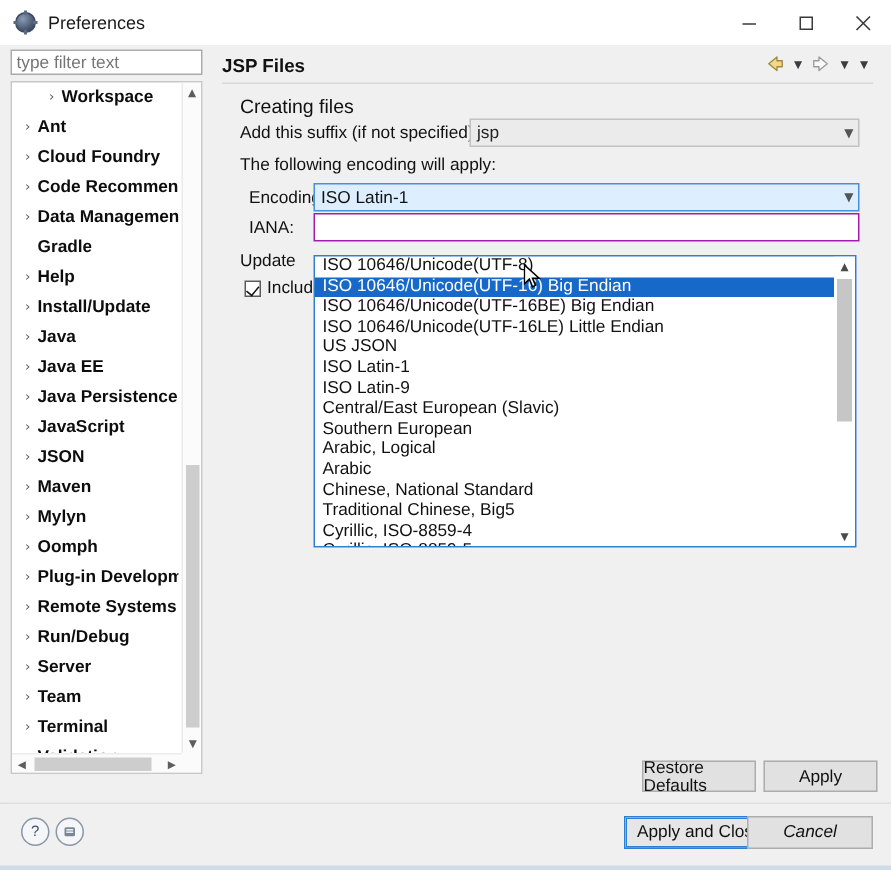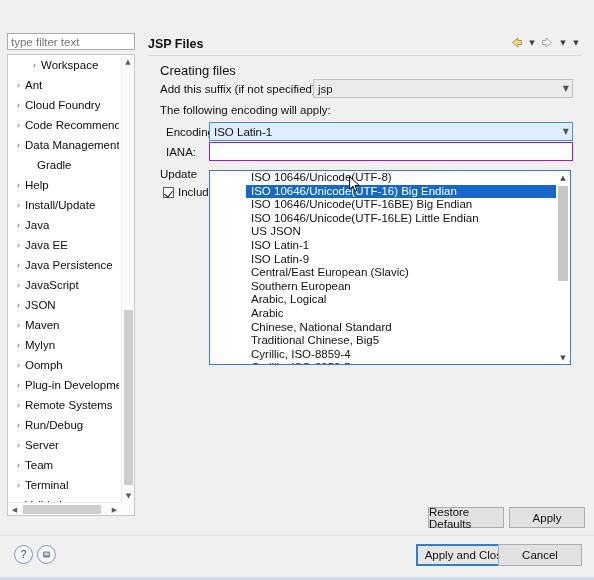--- a/index.html
+++ b/index.html
@@ -55,21 +55,21 @@
   }
   .tree-inner{position:absolute;left:0;top:0;right:13px;top:0;bottom:0;overflow:hidden;}
   .tree-row{
     height:20px;display:flex;align-items:center;white-space:nowrap;
     font-size:11.5px;color:#0d0d0d;padding-right:2px;
   }
   .tree-row .arrow{
     width:13px;flex:none;text-align:center;color:#5c5c5c;font-size:9px;line-height:1;
     font-family:"DejaVu Sans", sans-serif;
   }
-  .tree-row .lbl{overflow:hidden;}
+  .tree-row .lbl{overflow:hidden;font-weight:bold;}
 
   
   .vsb{
     position:absolute;right:0;top:0;width:13px;bottom:13px;background:#fbfbfb;
     border-left:1px solid #ececec;box-sizing:border-box;
   }
   .vsb .arr{height:13px;display:flex;align-items:center;justify-content:center;font-size:7px;color:#5d5d5d;font-family:"DejaVu Sans",sans-serif;}
   .vsb .thumb{position:absolute;left:2px;width:9px;background:#cdcdcd;}
   .hsb{
     position:absolute;left:0;right:13px;bottom:0;height:13px;background:#fbfbfb;
@@ -118,21 +118,21 @@
 
   
   .dd{
     position:absolute;left:209px;top:140px;width:362px;height:195px;
     background:#ffffff;border:1px solid #2f7fd0;box-sizing:border-box;z-index:40;
     overflow:hidden;
   }
   .dd-list{position:absolute;left:0;top:0;right:14px;bottom:0;overflow:hidden;}
   .dd-item{
     height:13.6px;line-height:13.6px;font-size:11.5px;color:#111;padding-left:5px;
-    white-space:nowrap;overflow:hidden;margin-left:36px;
+    white-space:nowrap;overflow:hidden;
   }
   .dd-item.sel{background:#1669c8;color:#ffffff;}
   .dd-sb{position:absolute;right:0;top:0;width:14px;bottom:0;background:#ffffff;}
   .dd-sb .arr{height:13px;display:flex;align-items:center;justify-content:center;font-size:7px;color:#4a4a4a;font-family:"DejaVu Sans",sans-serif;}
   .dd-sb .thumb{position:absolute;left:2px;width:10px;background:#c6c6c6;}
 
   
   .cursor{position:absolute;left:349px;top:146px;width:12px;height:18px;z-index:60;pointer-events:none;}
 
   
@@ -156,20 +156,48 @@
   }
   .footline{position:absolute;left:0;bottom:0;width:594px;height:4px;background:#cfdce9;}
   .sideline{position:absolute;left:0;top:30px;width:4px;height:505px;background:#cfdce9;}
   .sideline-r{position:absolute;right:0;top:30px;width:4px;height:505px;background:#cfdce9;}
 </style>
 </head>
 <body>
 
 <div id="root">
 
+  <div class="titlebar">
+    <div class="title-icon">
+      <div class="ring"></div>
+      <div class="nub" style="left:7px;top:0px;width:2px;height:3px;"></div>
+      <div class="nub" style="left:7px;top:13px;width:2px;height:3px;"></div>
+      <div class="nub" style="left:0px;top:7px;width:3px;height:2px;"></div>
+      <div class="nub" style="left:13px;top:7px;width:3px;height:2px;"></div>
+    </div>
+    <span class="title-text">Preferences</span>
+    <div class="wincontrols">
+      <div class="min">
+        <svg width="11" height="11" viewBox="0 0 11 11">
+            <line x1="1" y1="6" x2="10" y2="6" stroke="#3a3a3a" stroke-width="1"></line>
+          </svg>
+      </div>
+      <div class="max">
+        <svg width="11" height="11" viewBox="0 0 11 11">
+            <rect x="1.5" y="1.5" width="8" height="8" fill="none" stroke="#3a3a3a" stroke-width="1"></rect>
+          </svg>
+      </div>
+      <div class="close">
+        <svg width="11" height="11" viewBox="0 0 11 11">
+            <line x1="1" y1="1" x2="10" y2="10" stroke="#3a3a3a" stroke-width="1.1"></line>
+            <line x1="10" y1="1" x2="1" y2="10" stroke="#3a3a3a" stroke-width="1.1"></line>
+          </svg>
+      </div>
+    </div>
+  </div>
 
   <div class="sideline"></div>
   <div class="sideline-r"></div>
 
   <div class="dialog-body">
 
     <div class="left-pane">
       <input class="filter-box" type="text" placeholder="type filter text" style="">
 
       <div class="tree">
@@ -187,21 +215,21 @@
               <span class="lbl">Cloud Foundry</span>
             </div>
             <div class="tree-row" style="padding-left: 4px;">
               <span class="arrow">›</span>
               <span class="lbl">Code Recommenders</span>
             </div>
             <div class="tree-row" style="padding-left: 4px;">
               <span class="arrow">›</span>
               <span class="lbl">Data Management</span>
             </div>
-            <div class="tree-row" style="padding-left: 16px;">
+            <div class="tree-row" style="padding-left: 4px;">
               <span class="arrow"></span>
               <span class="lbl">Gradle</span>
             </div>
             <div class="tree-row" style="padding-left: 4px;">
               <span class="arrow">›</span>
               <span class="lbl">Help</span>
             </div>
             <div class="tree-row" style="padding-left: 4px;">
               <span class="arrow">›</span>
               <span class="lbl">Install/Update</span>
@@ -375,17 +403,17 @@
   <div class="footer">
     <div class="circ-icon" style="left:14px;top:9px;">?</div>
     <div class="circ-icon" style="left:37px;top:9px;">
       <svg width="9" height="9" viewBox="0 0 9 9">
         <rect x="1" y="1.5" width="7" height="6" rx="1" fill="#7b8798"></rect>
         <rect x="2.2" y="2.7" width="4.6" height="1" fill="#eef1f5"></rect>
         <rect x="2.2" y="4.3" width="4.6" height="1" fill="#eef1f5"></rect>
       </svg>
     </div>
     <div class="btn primary" style="left:416px;top:8px;width:101px;height:22px;">Apply and Close</div>
-    <div class="btn" style="left:498px;top:8px;width:84px;height:22px;left:498px;">Cancel</div>
+    <div class="btn" style="left:498px;top:8px;width:84px;height:22px;left:498px;font-style:italic;">Cancel</div>
     <div class="footline"></div>
   </div>
 
 </div>
 
 </body></html>

